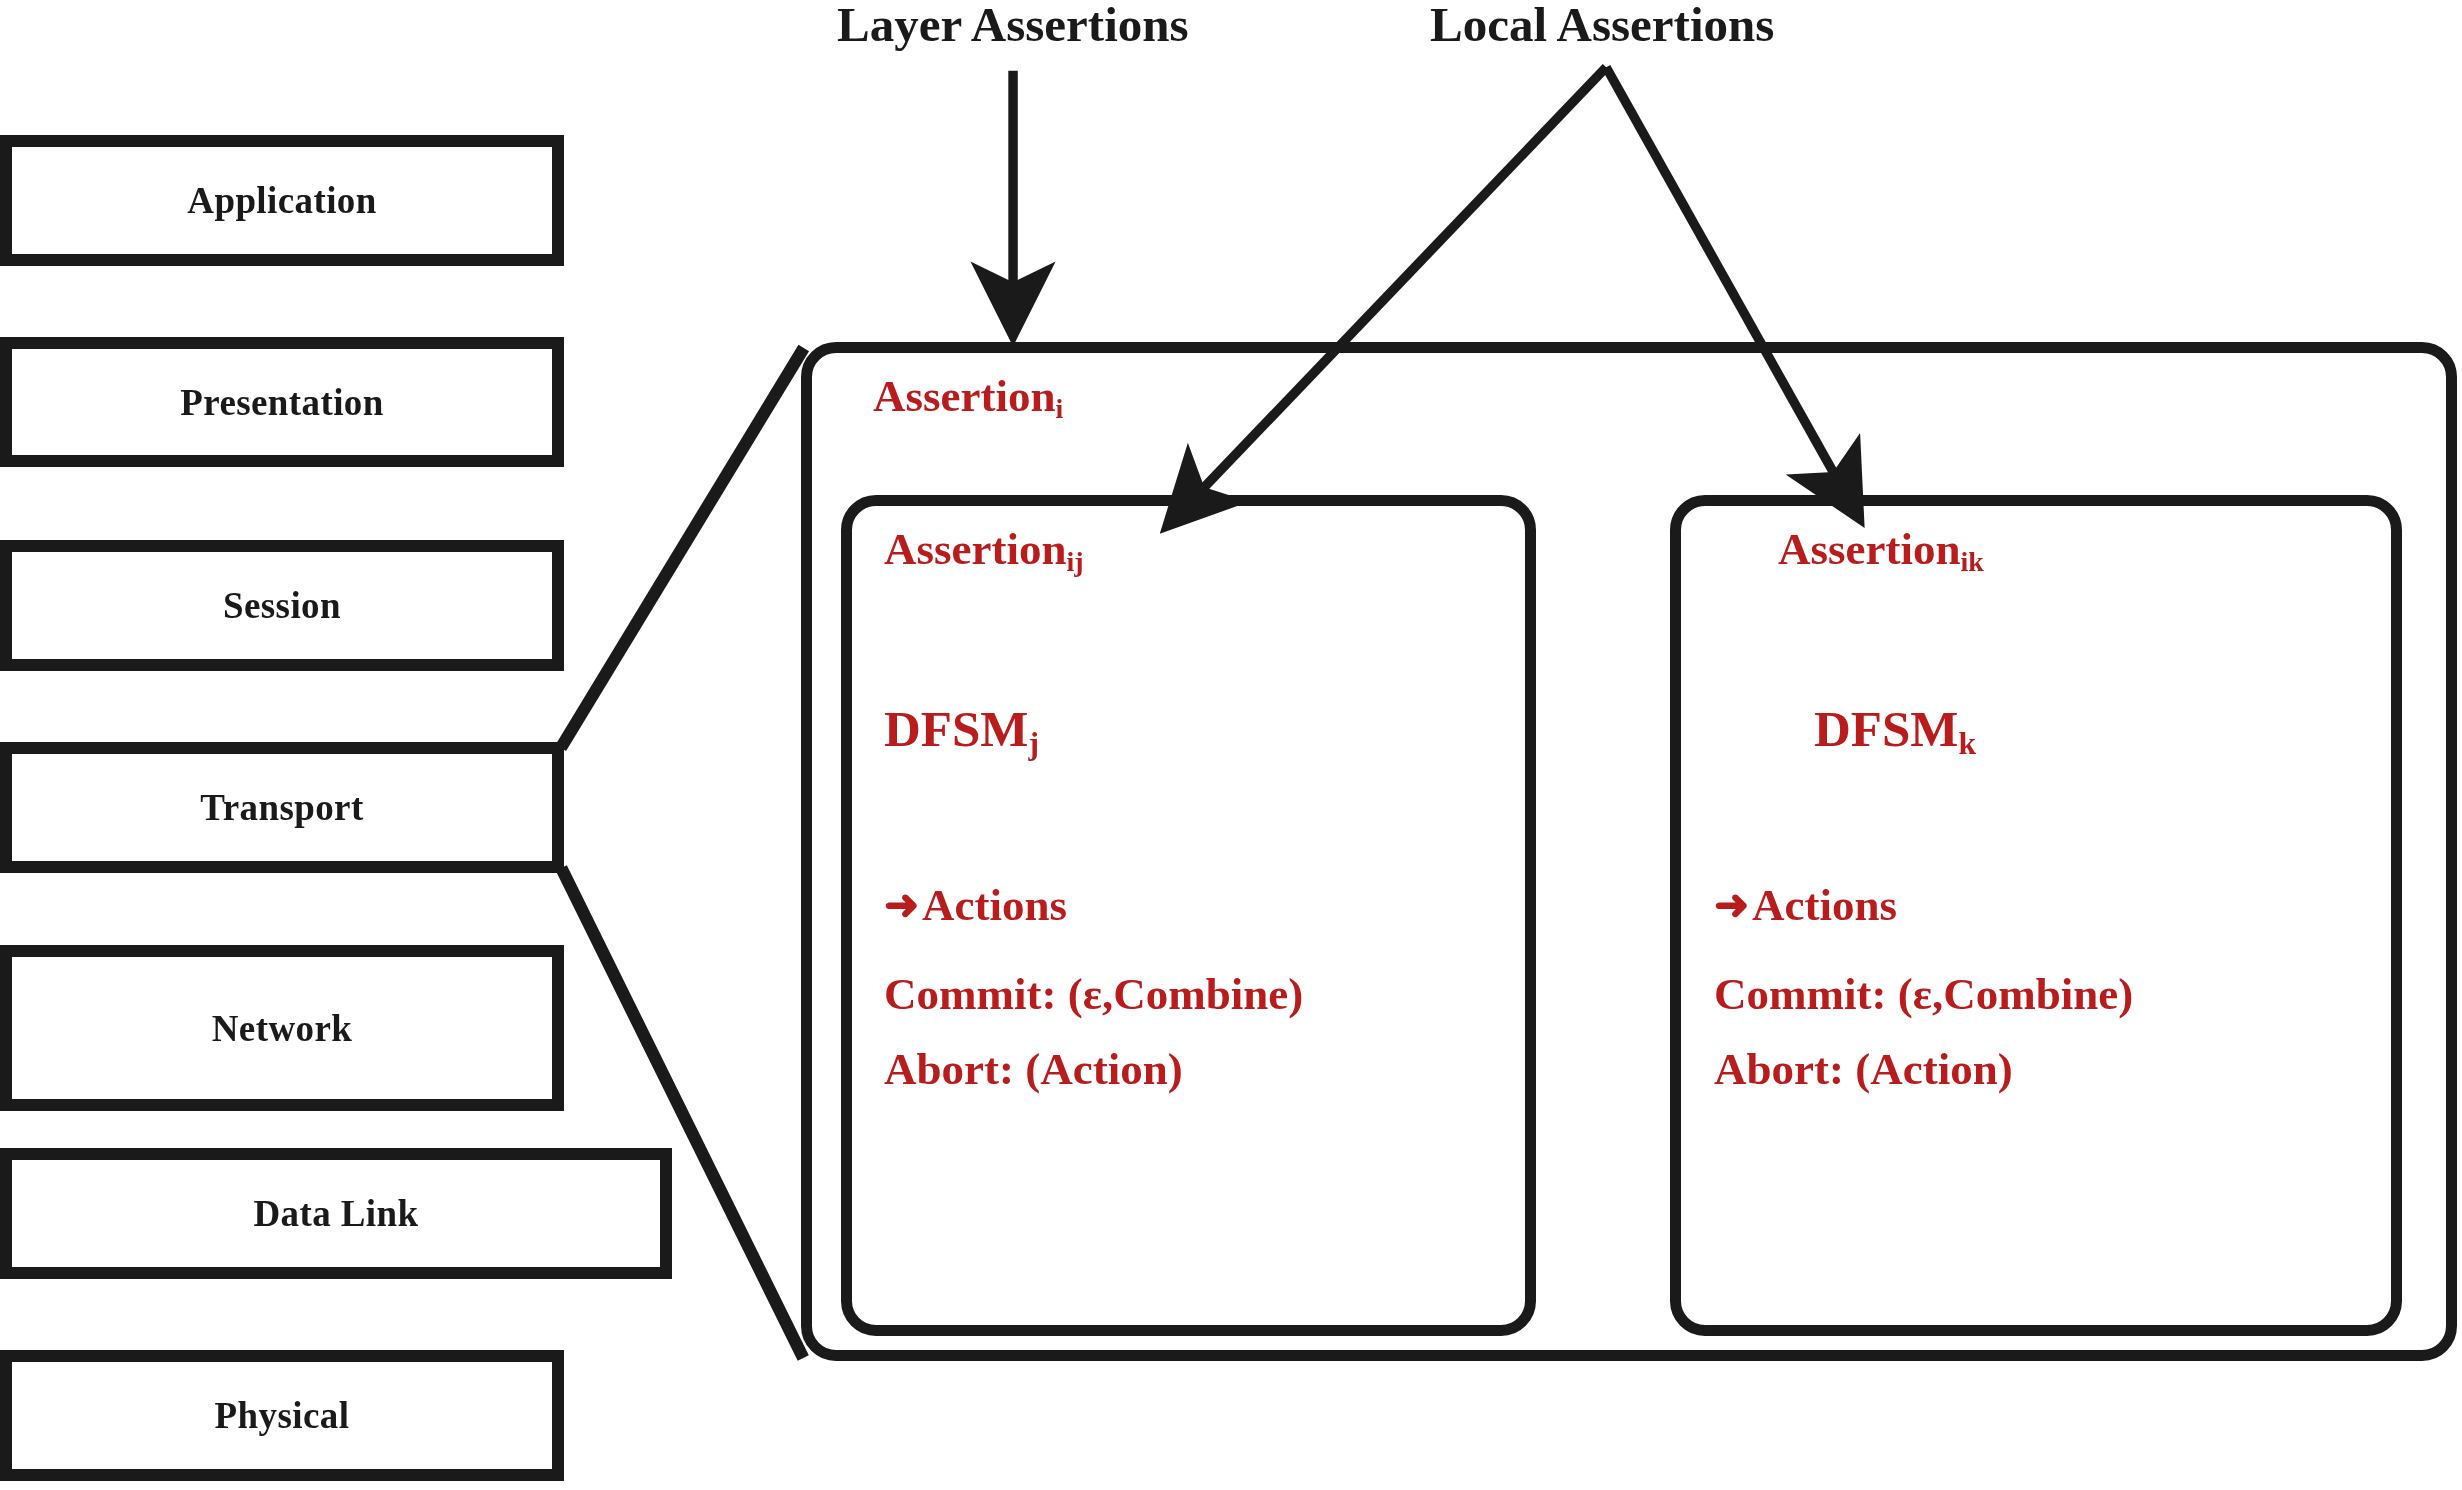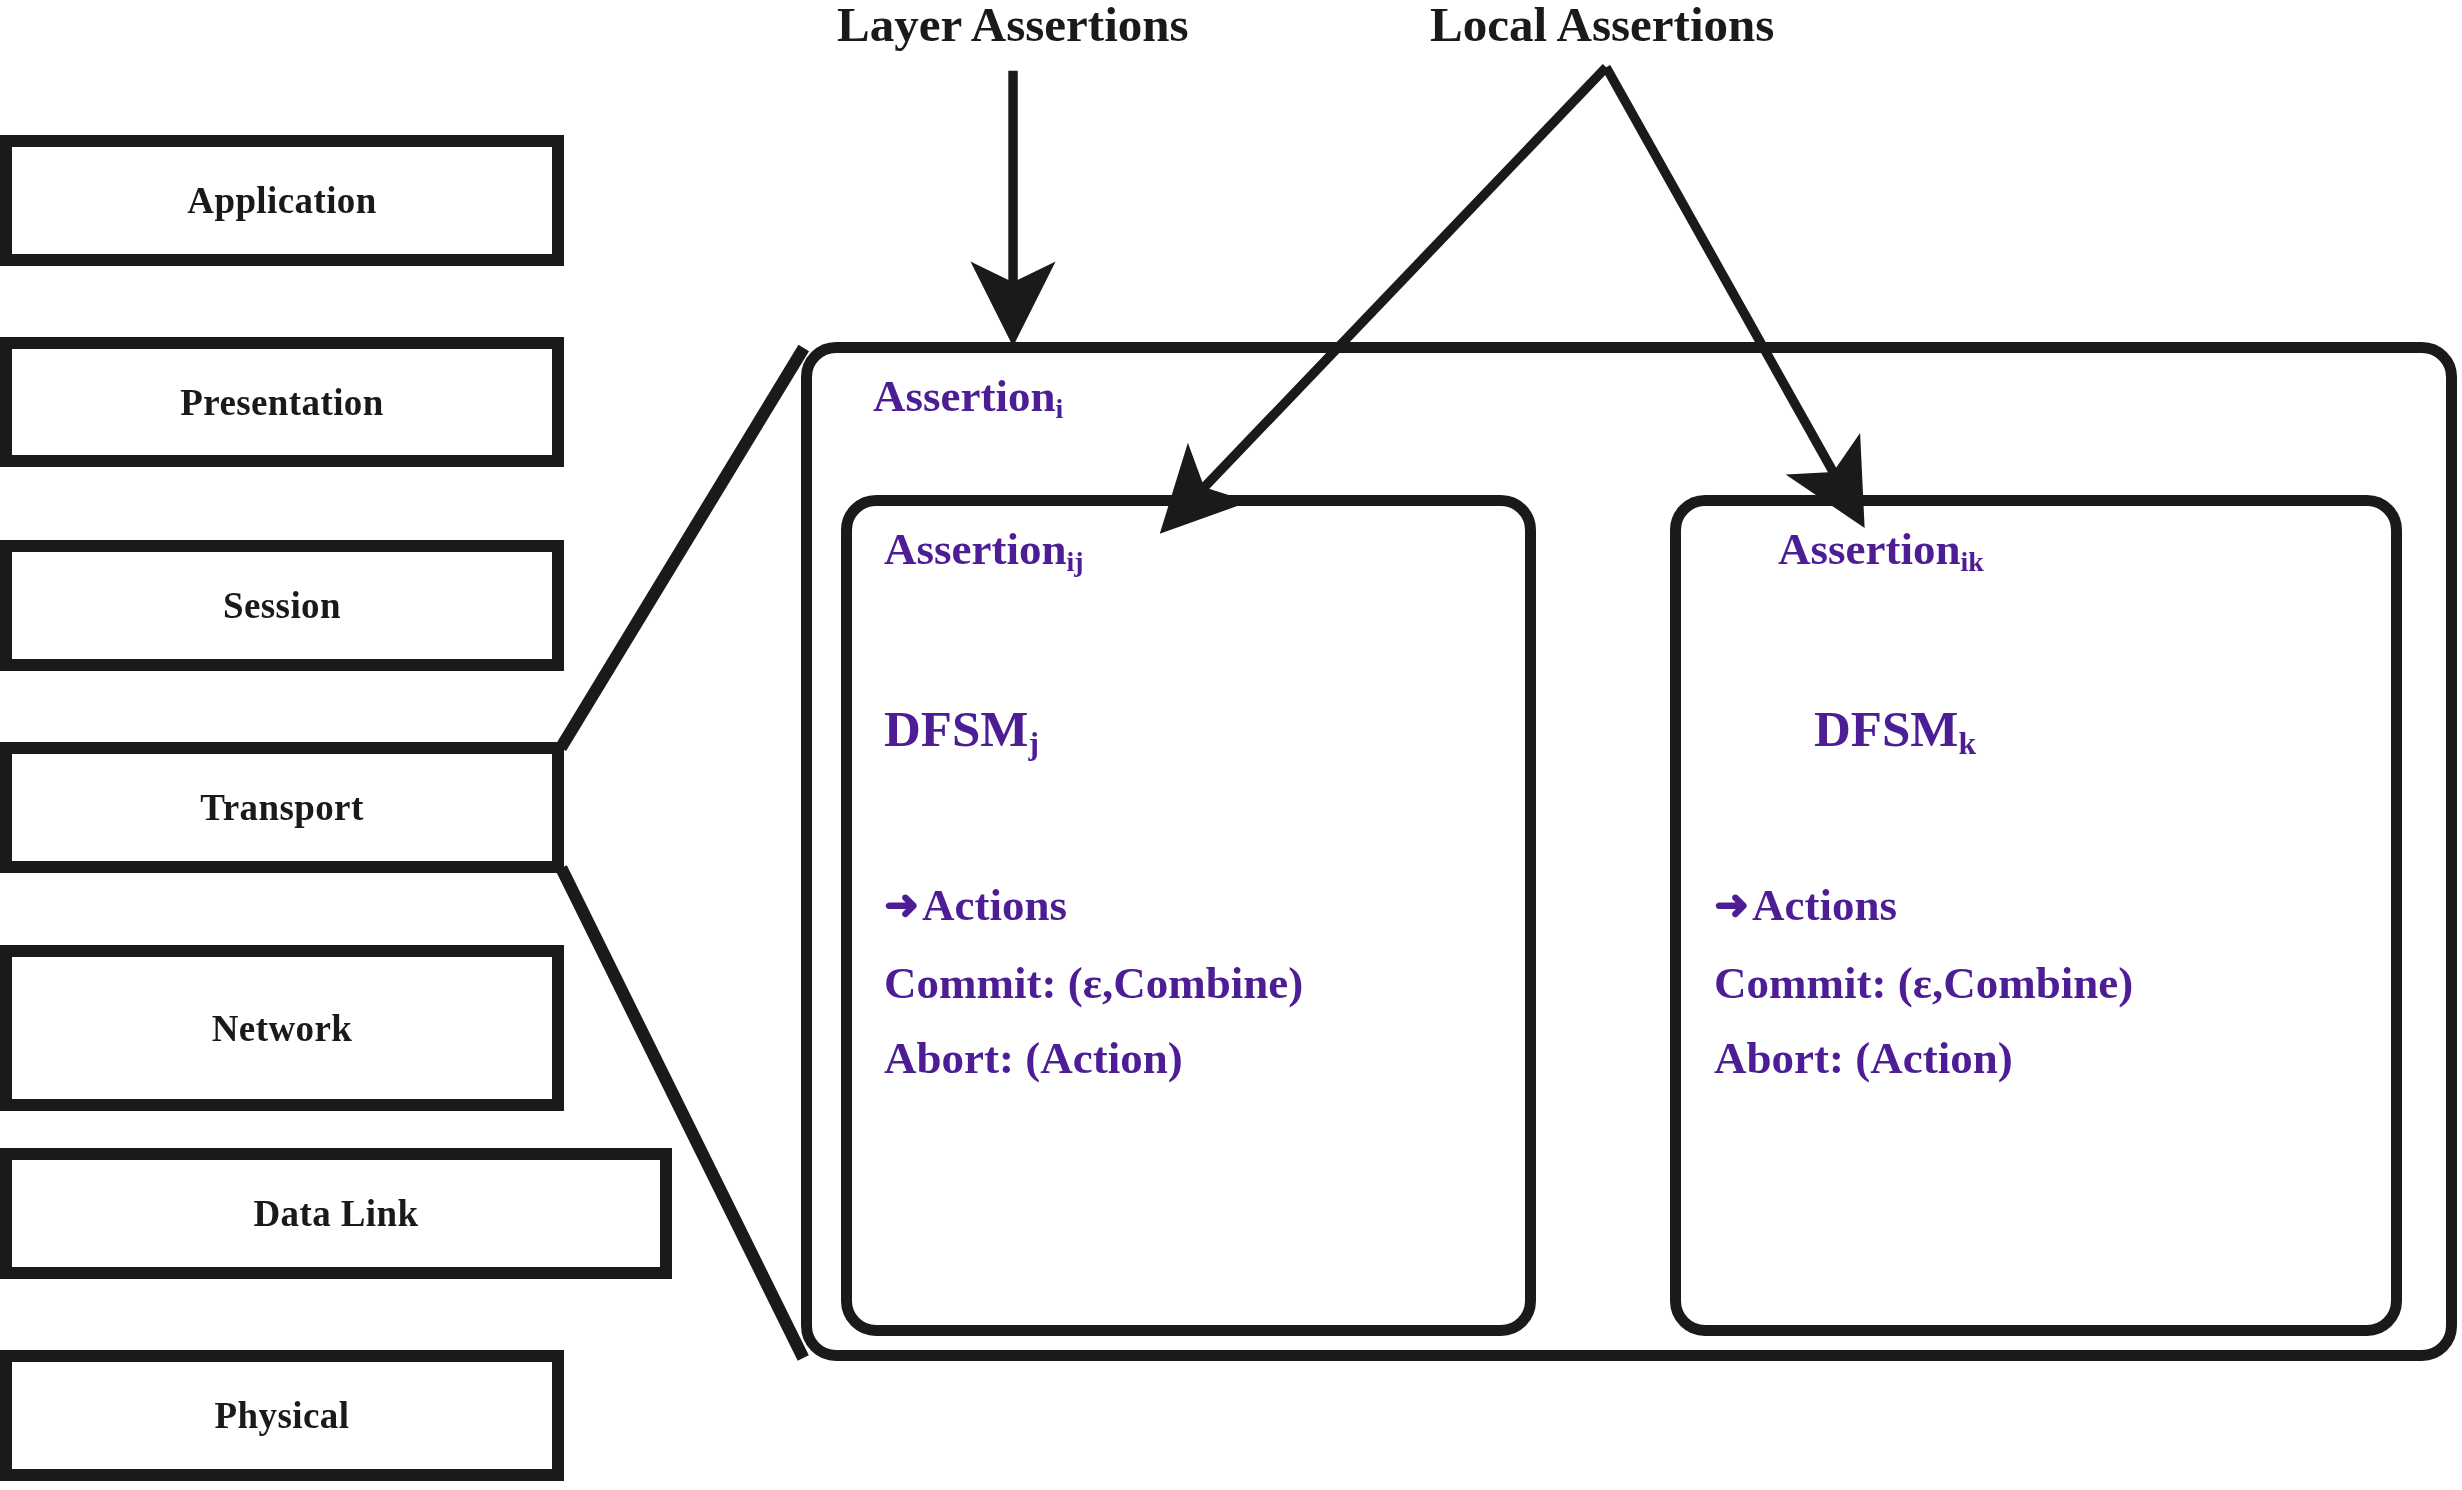--- a/index.html
+++ b/index.html
@@ -17,26 +17,26 @@
   .top-label{position:absolute;font-weight:bold;font-size:49px;color:#1a1a1a;
       white-space:nowrap;}
 
   
   .outer-box{position:absolute;box-sizing:border-box;
       border:11.6px solid #1a1a1a;border-radius:35px;background:transparent;}
   .inner-box{position:absolute;box-sizing:border-box;
       border:11.6px solid #1a1a1a;border-radius:35px;background:transparent;}
 
   
-  .box-text{position:absolute;font-weight:bold;color:#4c1d95;white-space:nowrap;}
+  .box-text{position:absolute;font-weight:bold;color:#b91c1c;white-space:nowrap;}
   .t-assert-i{font-size:45px;}
   .t-assert-ij{font-size:45px;}
   .t-dfsm{font-size:51px;}
   .t-actions{font-size:45px;}
-  .t-line{font-size:45px;}
+  .t-line{font-size:45px;margin-top:11px;}
   sub{font-size:.62em;vertical-align:baseline;position:relative;top:.26em;}
 
   .arrow-glyph{font-size:42px;font-weight:bold;line-height:1;}
 
   svg.overlay{position:absolute;left:0;top:0;width:2462px;height:1491px;
       pointer-events:none;}
 </style>
 </head>
 <body>
 

